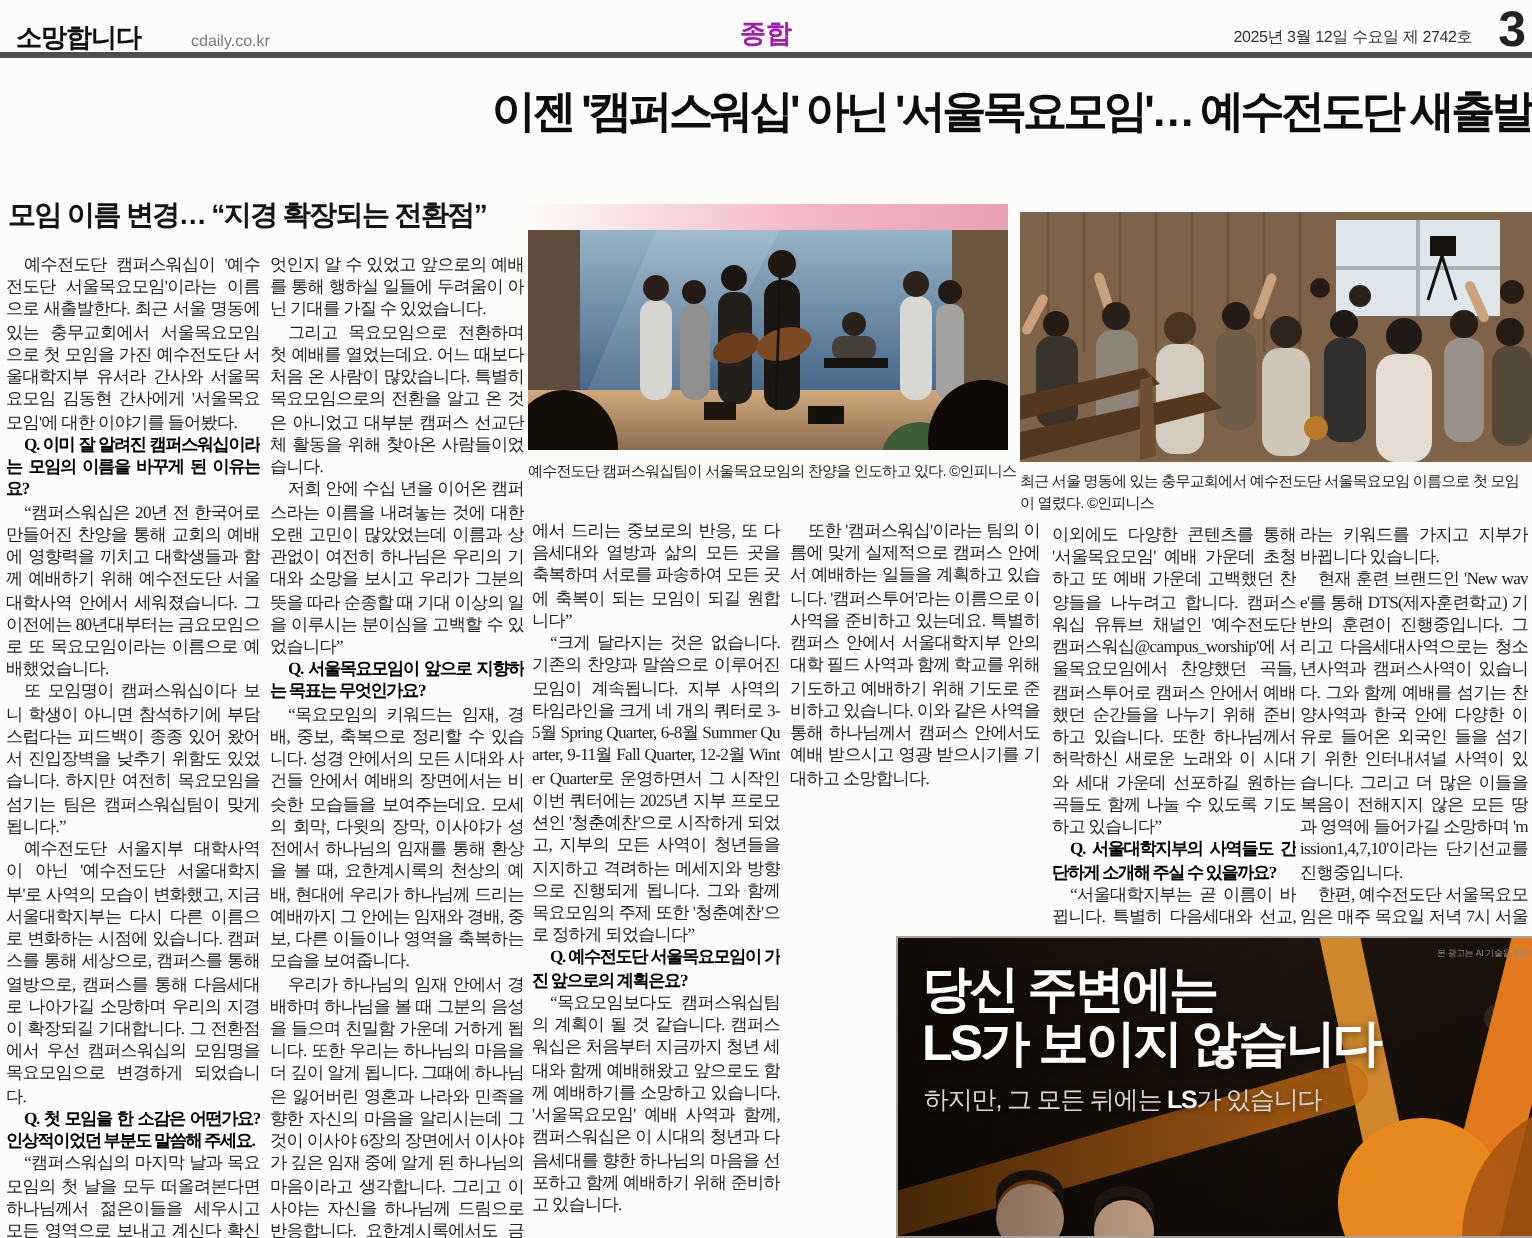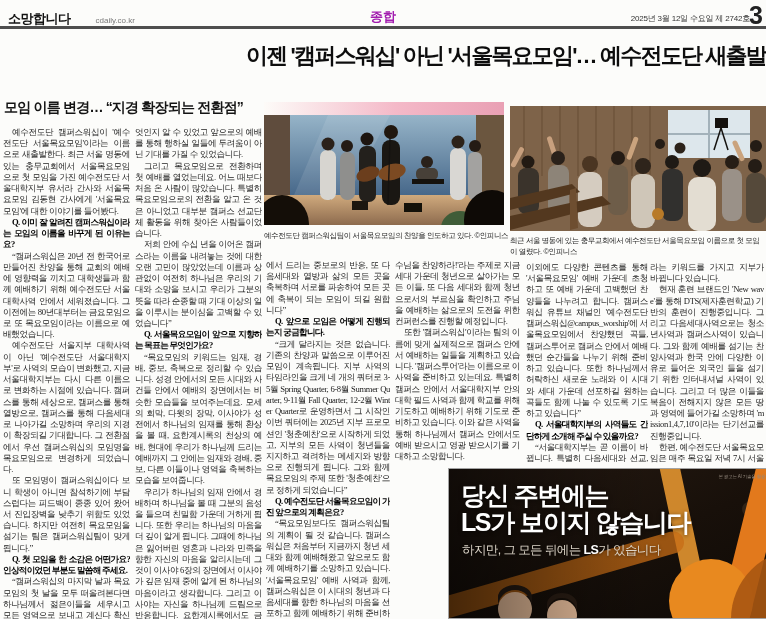--- a/index.html
+++ b/index.html
@@ -4,21 +4,21 @@
 <style>
   html,body {margin:0;padding:0;background:#ddd;}
   .page {position:relative;width:766px;height:619px;background:#fcfcfa;overflow:hidden;
          font-family:"Liberation Serif","DejaVu Serif",serif;color:#1d1d1d;}
   
   .brand {position:absolute;left:8px;top:10px;font-family:"Liberation Sans",sans-serif;
           font-weight:800;font-size:13px;color:#111;letter-spacing:-0.5px;}
   .site  {font-family:"Liberation Sans",sans-serif;font-weight:400;font-size:8px;color:#777;margin-left:5px;letter-spacing:0;padding-left:20px;}
   .section {position:absolute;left:50%;transform:translateX(-50%);top:8px;
             font-family:"Liberation Sans",sans-serif;font-weight:700;font-size:13px;color:#a21caf;}
-  .dateline {position:absolute;right:16px;top:13px;font-family:"Liberation Sans",sans-serif;
+  .dateline {position:absolute;right:30px;top:13px;font-family:"Liberation Sans",sans-serif;
              font-size:8px;color:#333;letter-spacing:-0.2px;}
   .pagenum {position:absolute;right:3px;top:1px;font-family:"Liberation Sans",sans-serif;
             font-size:25px;font-weight:600;color:#222;}
   .headrule {position:absolute;top:26px;left:0;width:766px;height:3px;background:#4e4e4e;}
   
   .headline {position:absolute;top:41px;left:0;width:766px;text-align:right;
              font-family:"Liberation Sans",sans-serif;font-weight:800;font-size:22px;
              letter-spacing:-1.8px;color:#0d0d0d;}
   .subheadline {position:absolute;top:99px;left:4px;width:300px;
                 font-family:"Liberation Sans",sans-serif;font-weight:700;font-size:14px;
@@ -177,42 +177,40 @@
       <path d="M60,84 L66,82 L68,122 L60,124 Z" fill="#6e4e30"></path>
       <circle cx="148" cy="108" r="6" fill="#b87a28"></circle>
     </svg>
   </div>
   <div class="caption cap2">최근 서울 명동에 있는 충무교회에서 예수전도단 서울목요모임 이름으로 첫 모임이 열렸다. ©인피니스</div>
 
   <div class="col col1">
       <p class="blk body">예수전도단 캠퍼스워십이 '예수전도단 서울목요모임'이라는 이름으로 새출발한다. 최근 서울 명동에 있는 충무교회에서 서울목요모임으로 첫 모임을 가진 예수전도단 서울대학지부 유서라 간사와 서울목요모임 김동현 간사에게 '서울목요모임'에 대한 이야기를 들어봤다.</p>
       <p class="blk q">Q. 이미 잘 알려진 캠퍼스워십이라는 모임의 이름을 바꾸게 된 이유는요?</p>
       <p class="blk body">“캠퍼스워십은 20년 전 한국어로 만들어진 찬양을 통해 교회의 예배에 영향력을 끼치고 대학생들과 함께 예배하기 위해 예수전도단 서울대학사역 안에서 세워졌습니다. 그 이전에는 80년대부터는 금요모임으로 또 목요모임이라는 이름으로 예배했었습니다.</p>
+      <p class="blk body">또 모임명이 캠퍼스워십이다 보니 학생이 아니면 참석하기에 부담스럽다는 피드백이 종종 있어 왔어서 진입장벽을 낮추기 위함도 있었습니다. 하지만 여전히 목요모임을 섬기는 팀은 캠퍼스워십팀이 맞게 됩니다.”</p>
       <p class="blk body">예수전도단 서울지부 대학사역이 아닌 '예수전도단 서울대학지부'로 사역의 모습이 변화했고, 지금 서울대학지부는 다시 다른 이름으로 변화하는 시점에 있습니다. 캠퍼스를 통해 세상으로, 캠퍼스를 통해 열방으로, 캠퍼스를 통해 다음세대로 나아가길 소망하며 우리의 지경이 확장되길 기대합니다. 그 전환점에서 우선 캠퍼스워십의 모임명을 목요모임으로 변경하게 되었습니다.</p>
-      <p class="blk body">또 모임명이 캠퍼스워십이다 보니 학생이 아니면 참석하기에 부담스럽다는 피드백이 종종 있어 왔어서 진입장벽을 낮추기 위함도 있었습니다. 하지만 여전히 목요모임을 섬기는 팀은 캠퍼스워십팀이 맞게 됩니다.”</p>
       <p class="blk q">Q. 첫 모임을 한 소감은 어떤가요? 인상적이었던 부분도 말씀해 주세요.</p>
       <p class="blk body">“캠퍼스워십의 마지막 날과 목요모임의 첫 날을 모두 떠올려본다면 하나님께서 젊은이들을 세우시고 모든 영역으로 보내고 계신다 확신할 수 있었습니다.</p>
     </div>
   <div class="col col2">
       <p class="blk body cont">엇인지 알 수 있었고 앞으로의 예배를 통해 행하실 일들에 두려움이 아닌 기대를 가질 수 있었습니다.</p>
       <p class="blk body">그리고 목요모임으로 전환하며 첫 예배를 열었는데요. 어느 때보다 처음 온 사람이 많았습니다. 특별히 목요모임으로의 전환을 알고 온 것은 아니었고 대부분 캠퍼스 선교단체 활동을 위해 찾아온 사람들이었습니다.</p>
       <p class="blk body">저희 안에 수십 년을 이어온 캠퍼스라는 이름을 내려놓는 것에 대한 오랜 고민이 많았었는데 이름과 상관없이 여전히 하나님은 우리의 기대와 소망을 보시고 우리가 그분의 뜻을 따라 순종할 때 기대 이상의 일을 이루시는 분이심을 고백할 수 있었습니다”</p>
       <p class="blk q">Q. 서울목요모임이 앞으로 지향하는 목표는 무엇인가요?</p>
       <p class="blk body">“목요모임의 키워드는 임재, 경배, 중보, 축복으로 정리할 수 있습니다. 성경 안에서의 모든 시대와 사건들 안에서 예배의 장면에서는 비슷한 모습들을 보여주는데요. 모세의 회막, 다윗의 장막, 이사야가 성전에서 하나님의 임재를 통해 환상을 볼 때, 요한계시록의 천상의 예배, 현대에 우리가 하나님께 드리는 예배까지 그 안에는 임재와 경배, 중보, 다른 이들이나 영역을 축복하는 모습을 보여줍니다.</p>
       <p class="blk body">우리가 하나님의 임재 안에서 경배하며 하나님을 볼 때 그분의 음성을 들으며 친밀함 가운데 거하게 됩니다. 또한 우리는 하나님의 마음을 더 깊이 알게 됩니다. 그때에 하나님은 잃어버린 영혼과 나라와 민족을 향한 자신의 마음을 알리시는데 그것이 이사야 6장의 장면에서 이사야가 깊은 임재 중에 알게 된 하나님의 마음이라고 생각합니다. 그리고 이사야는 자신을 하나님께 드림으로 반응합니다. 요한계시록에서도 금향단 아래의 순교자들의 외침으로 구원받지 못한 죄인들을 위한 호소로 나타났습니다. 목요모임에 참석하는 모든 이들에게도 이러한 고백과 헌신이 있길 기대합니다.</p>
     </div>
   <div class="col col3">
       <p class="blk body cont">에서 드리는 중보로의 반응, 또 다음세대와 열방과 삶의 모든 곳을 축복하며 서로를 파송하여 모든 곳에 축복이 되는 모임이 되길 원합니다”</p>
-      <p class="blk q">Q. 앞으로 모임은 어떻게 진행되는지 궁금합니다.</p>
       <p class="blk body">“크게 달라지는 것은 없습니다. 기존의 찬양과 말씀으로 이루어진 모임이 계속됩니다. 지부 사역의 타임라인을 크게 네 개의 쿼터로 3-5월 Spring Quarter, 6-8월 Summer Quarter, 9-11월 Fall Quarter, 12-2월 Winter Quarter로 운영하면서 그 시작인 이번 쿼터에는 2025년 지부 프로모션인 '청춘예찬'으로 시작하게 되었고, 지부의 모든 사역이 청년들을 지지하고 격려하는 메세지와 방향으로 진행되게 됩니다. 그와 함께 목요모임의 주제 또한 '청춘예찬'으로 정하게 되었습니다”</p>
       <p class="blk q">Q. 예수전도단 서울목요모임이 가진 앞으로의 계획은요?</p>
       <p class="blk body">“목요모임보다도 캠퍼스워십팀의 계획이 될 것 같습니다. 캠퍼스워십은 처음부터 지금까지 청년 세대와 함께 예배해왔고 앞으로도 함께 예배하기를 소망하고 있습니다. '서울목요모임' 예배 사역과 함께, 캠퍼스워십은 이 시대의 청년과 다음세대를 향한 하나님의 마음을 선포하고 함께 예배하기 위해 준비하고 있습니다.</p>
     </div>
   <div class="col col4">
-      <p class="blk body cont">수님을 찬양하라!'라는 주제로 지금 세대 가운데 청년으로 살아가는 모든 이들, 또 다음 세대와 함께 청년으로서의 부르심을 확인하고 주님을 예배하는 삶으로의 도전을 위한 컨퍼런스를 진행할 예정입니다.</p>
       <p class="blk body">또한 '캠퍼스워십'이라는 팀의 이름에 맞게 실제적으로 캠퍼스 안에서 예배하는 일들을 계획하고 있습니다. '캠퍼스투어'라는 이름으로 이 사역을 준비하고 있는데요. 특별히 캠퍼스 안에서 서울대학지부 안의 대학 필드 사역과 함께 학교를 위해 기도하고 예배하기 위해 기도로 준비하고 있습니다. 이와 같은 사역을 통해 하나님께서 캠퍼스 안에서도 예배 받으시고 영광 받으시기를 기대하고 소망합니다.</p>
     </div>
   <div class="col col5">
       <p class="blk body cont">이외에도 다양한 콘텐츠를 통해 '서울목요모임' 예배 가운데 초청하고 또 예배 가운데 고백했던 찬양들을 나누려고 합니다. 캠퍼스워십 유튜브 채널인 '예수전도단 캠퍼스워십@campus_worship'에 서울목요모임에서 찬양했던 곡들, 캠퍼스투어로 캠퍼스 안에서 예배했던 순간들을 나누기 위해 준비하고 있습니다. 또한 하나님께서 허락하신 새로운 노래와 이 시대와 세대 가운데 선포하길 원하는 곡들도 함께 나눌 수 있도록 기도하고 있습니다”</p>
       <p class="blk q">Q. 서울대학지부의 사역들도 간단하게 소개해 주실 수 있을까요?</p>
       <p class="blk body">“서울대학지부는 곧 이름이 바뀝니다. 특별히 다음세대와 선교, 확장과 연결이</p>
     </div>
   <div class="col col6">
       <p class="blk body cont">라는 키워드를 가지고 지부가 바뀝니다 있습니다.</p>
       <p class="blk body">현재 훈련 브랜드인 'New wave'를 통해 DTS(제자훈련학교) 기반의 훈련이 진행중입니다. 그리고 다음세대사역으로는 청소년사역과 캠퍼스사역이 있습니다. 그와 함께 예배를 섬기는 찬양사역과 한국 안에 다양한 이유로 들어온 외국인 들을 섬기기 위한 인터내셔널 사역이 있습니다. 그리고 더 많은 이들을 복음이 전해지지 않은 모든 땅과 영역에 들어가길 소망하며 'mission1,4,7,10'이라는 단기선교를 진행중입니다.</p>

